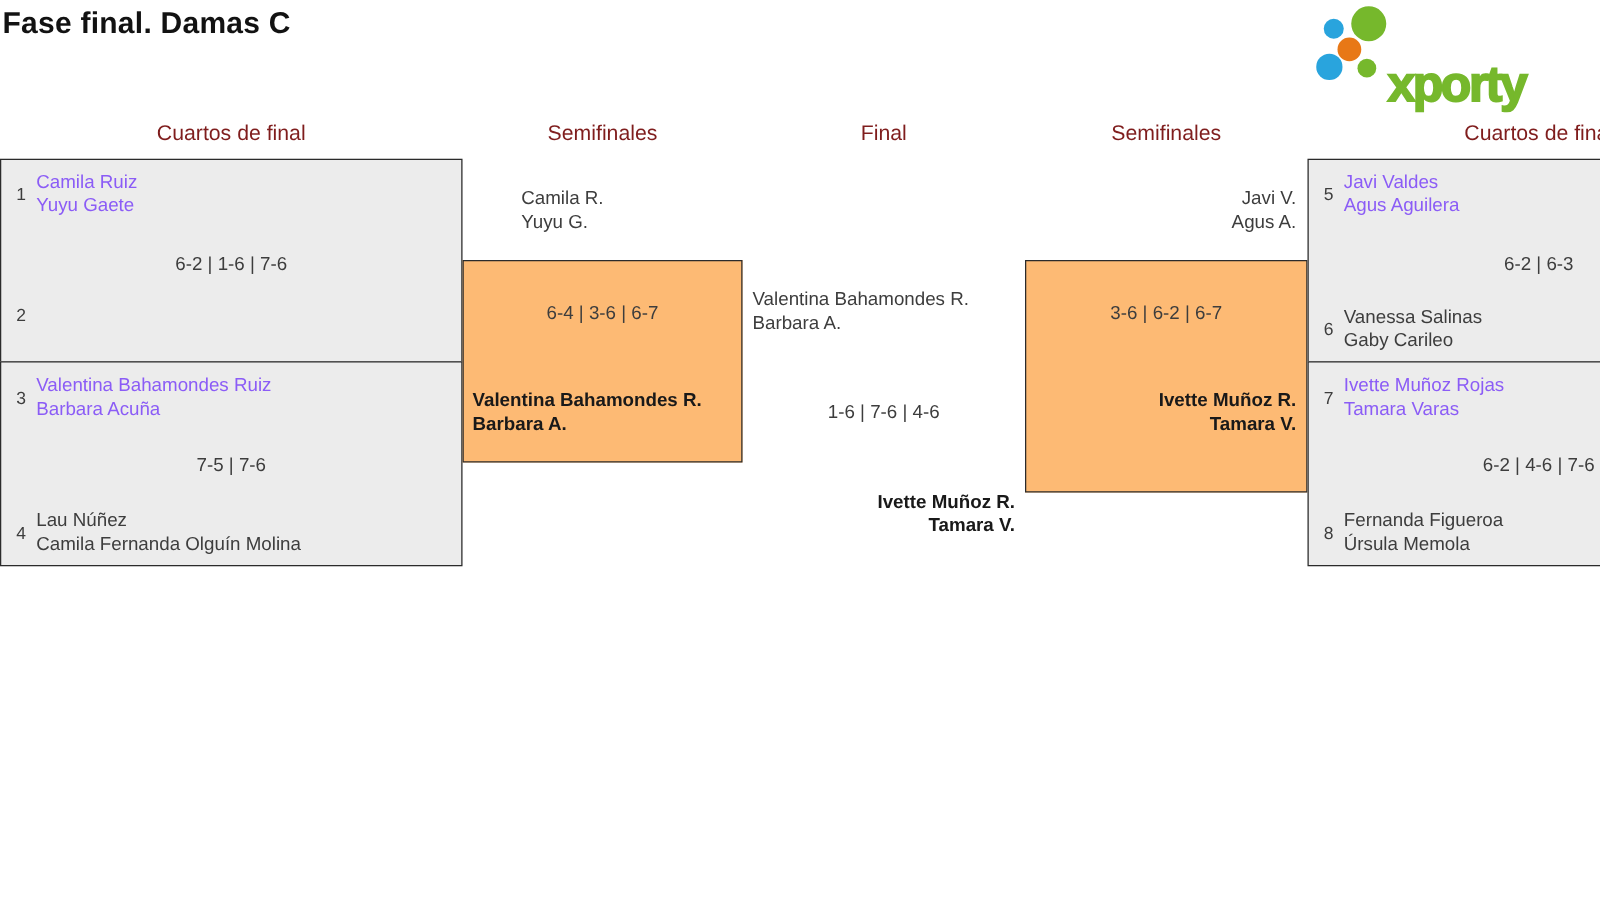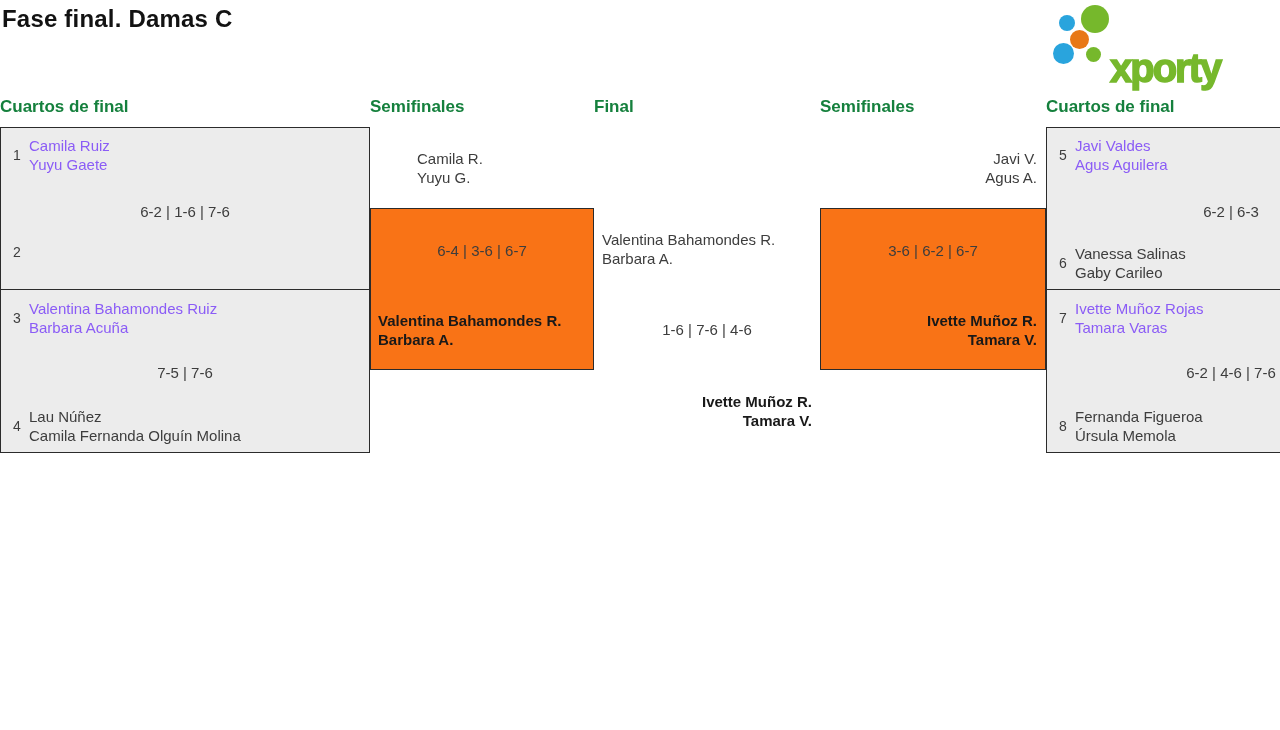--- a/index.html
+++ b/index.html
@@ -24,28 +24,28 @@
   .dot { position:absolute; border-radius:50%; }
   .logo-text {
     position:absolute; left:68px; top:6px;
     font-size:40px; font-weight:700; letter-spacing:-2px;
     color:#76b82c;margin-top:40px; -webkit-text-stroke:1.5px #76b82c;
   }
 
   
   .col-header {
     top:96px; height:22px;
-    font-size:17px; font-weight:700; color:#15803d;
-    text-align:left; line-height:22px; white-space:nowrap;
+    font-size:17px; font-weight:400; color:#7f1d1d;
+    text-align:center; line-height:22px; white-space:nowrap;
   }
 
   
   .box { position:absolute; border:1px solid #2b2b2b; }
   .box.gray { background:#ececec; }
-  .box.white { background:#f97316;text-decoration:underline; }
+  .box.white { background:#fdba74;text-decoration:underline; }
 
   .team-row { position:absolute; left:6px; right:6px; display:flex; align-items:center; }
   .seed { width:20px; text-align:center; font-size:14px; color:#3d3d3d; flex:0 0 20px; }
   .names { padding-left:2px; }
   .team-line { font-size:15px; line-height:19px; color:#3d3d3d; white-space:nowrap; }
   .winner .team-line { font-weight:400; color:#8b5cf6; }
 
   .score {
     position:absolute; left:0; right:0;
     font-size:15px; color:#3d3d3d;
@@ -131,21 +131,21 @@
 <div class="score" style="left:594px; width:226px; top:320px;">1-6 | 7-6 | 4-6</div>
 <div class="float-team right winner" style="right:468px; top:392px;">
   <div class="team-line">Ivette Muñoz R.</div>
   <div class="team-line">Tamara V.</div>
 </div>
 
 <div class="float-team right" style="right:243px; top:149px;">
   <div class="team-line">Javi V.</div>
   <div class="team-line">Agus A.</div>
 </div>
-<div class="box white" style="left:820px; top:208px; width:226px; height:162px;">
+<div class="box white" style="left:820px; top:208px; width:226px; height:186px;">
   <div class="score" style="top:32px;">3-6 | 6-2 | 6-7</div>
   <div class="float-team right winner" style="right:8px; top:102px;">
     <div class="team-line">Ivette Muñoz R.</div>
     <div class="team-line">Tamara V.</div>
   </div>
 </div>
 
 <div class="box gray" style="left:1046px; top:127px; width:370px; height:163px;">
   <div class="team-row winner" style="top:8px;">
     <span class="seed">5</span>

